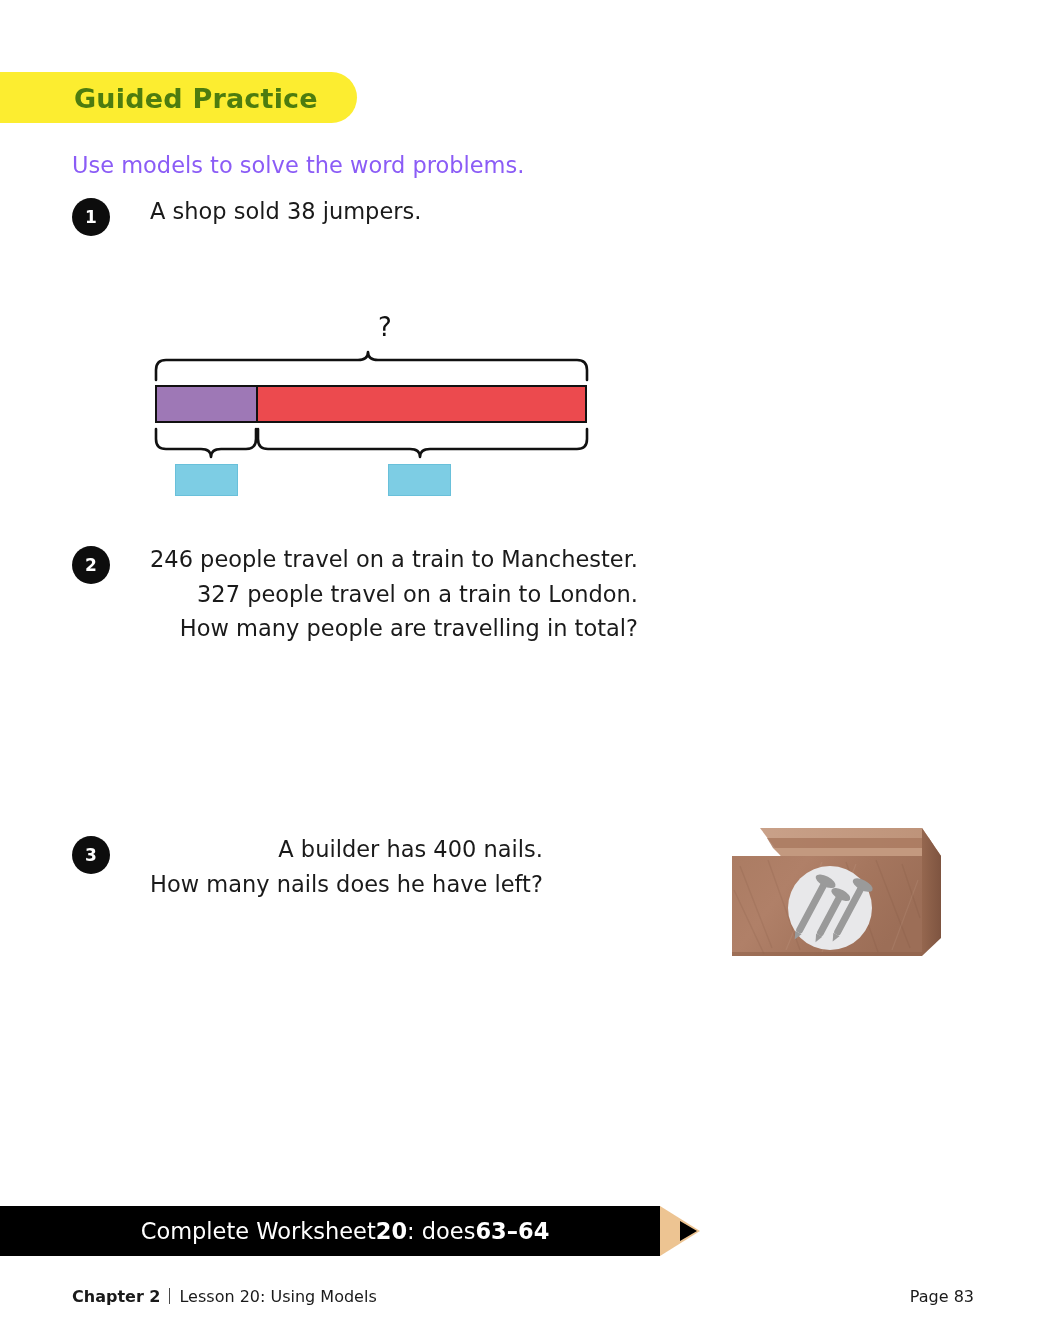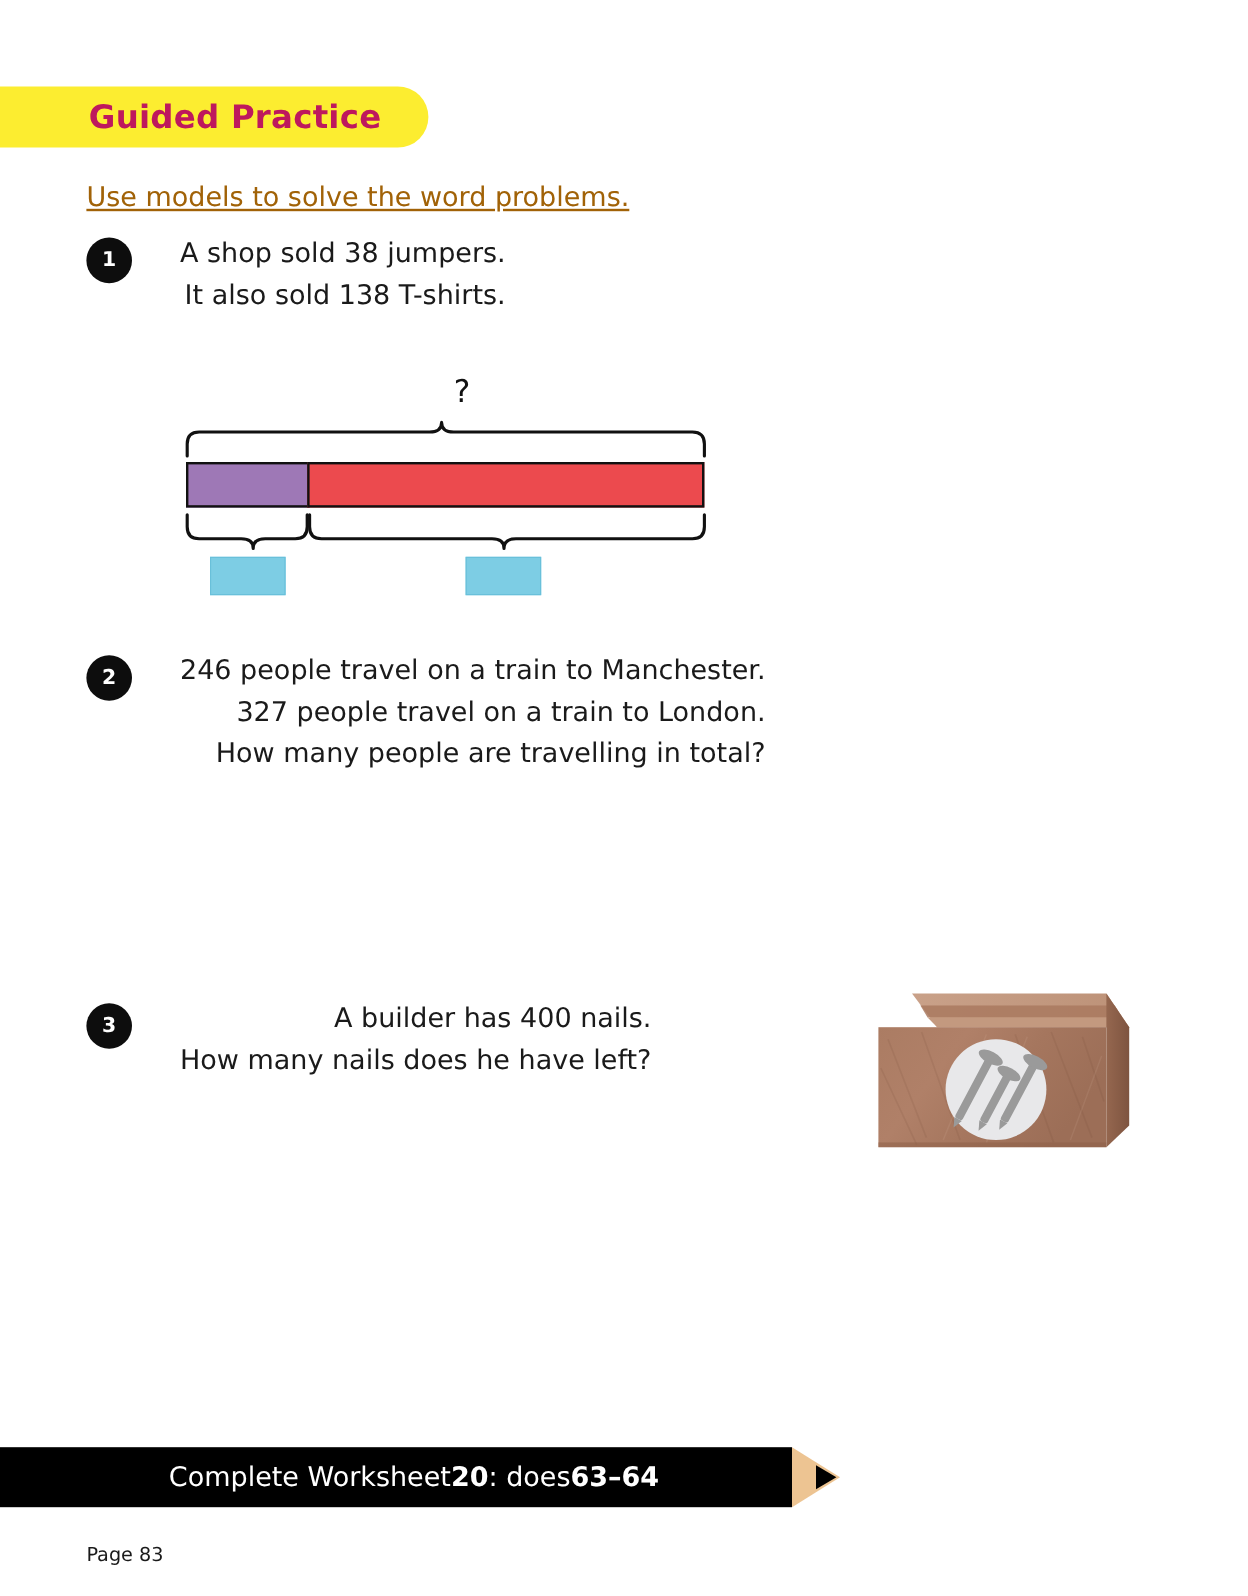--- a/index.html
+++ b/index.html
@@ -27,33 +27,32 @@
     border-radius: 0 26px 26px 0;
   }
   .header-banner-label {
     position: absolute;
     left: 74px;
     top: 50%;
     transform: translateY(-50%);
     font-size: 27px;
     font-weight: bold;
     letter-spacing: 0.2px;
-    color: #be185d;
+    color: #4d7c0f;
     white-space: nowrap;
   }
 
   
   .intro-text {
     position: absolute;
     left: 72px;
     top: 152px;
     font-size: 22.5px;
-    color: #a16207;
-    white-space: nowrap;
-    text-decoration: underline;
+    color: #8b5cf6;
+    white-space: nowrap;
   }
 
   
   .question {
     position: absolute;
     left: 72px;
   }
   .q-badge {
     position: absolute;
     left: 0;
@@ -236,21 +235,20 @@
 <div class="header-banner">
   <span class="header-banner-label">Guided Practice</span>
 </div>
 
 <div class="intro-text">Use models to solve the word problems.</div>
 
 <div class="question" id="question-1">
   <div class="q-badge">1</div>
   <div class="q-body">
     <div class="q-line">A shop sold 38 jumpers.</div>
-    <div class="q-line">It also sold 138 T-shirts.</div>
   </div>
 </div>
 
 <div class="bar-model">
 
   <div class="bm-qmark">?</div>
 
   <svg class="bm-svg" width="470" height="200" viewBox="0 0 470 200">
 
     <path d="M16,68 L16,58 Q16,48 26,48 L218,48 Q228,48 228,40 Q228,48 238,48 L437,48 Q447,48 447,58 L447,68" fill="none" stroke="#111111" stroke-width="2.6" stroke-linecap="round" stroke-linejoin="round"></path>
@@ -360,14 +358,19 @@
     <span>Complete Worksheet </span>
       <b>20</b>
       <span>: does </span>
       <b>63–64</b>
   </div>
   <div class="pencil-tip"></div>
   <div class="pencil-arrow"></div>
 </div>
 
 <div class="page-footer">
+  <div class="footer-left">
+    <span class="footer-chapter">Chapter 2</span>
+    <span class="footer-divider"></span>
+    <span>Lesson 20: Using Models</span>
+  </div>
   <div class="footer-page">Page 83</div>
 </div>
 
 </body></html>

